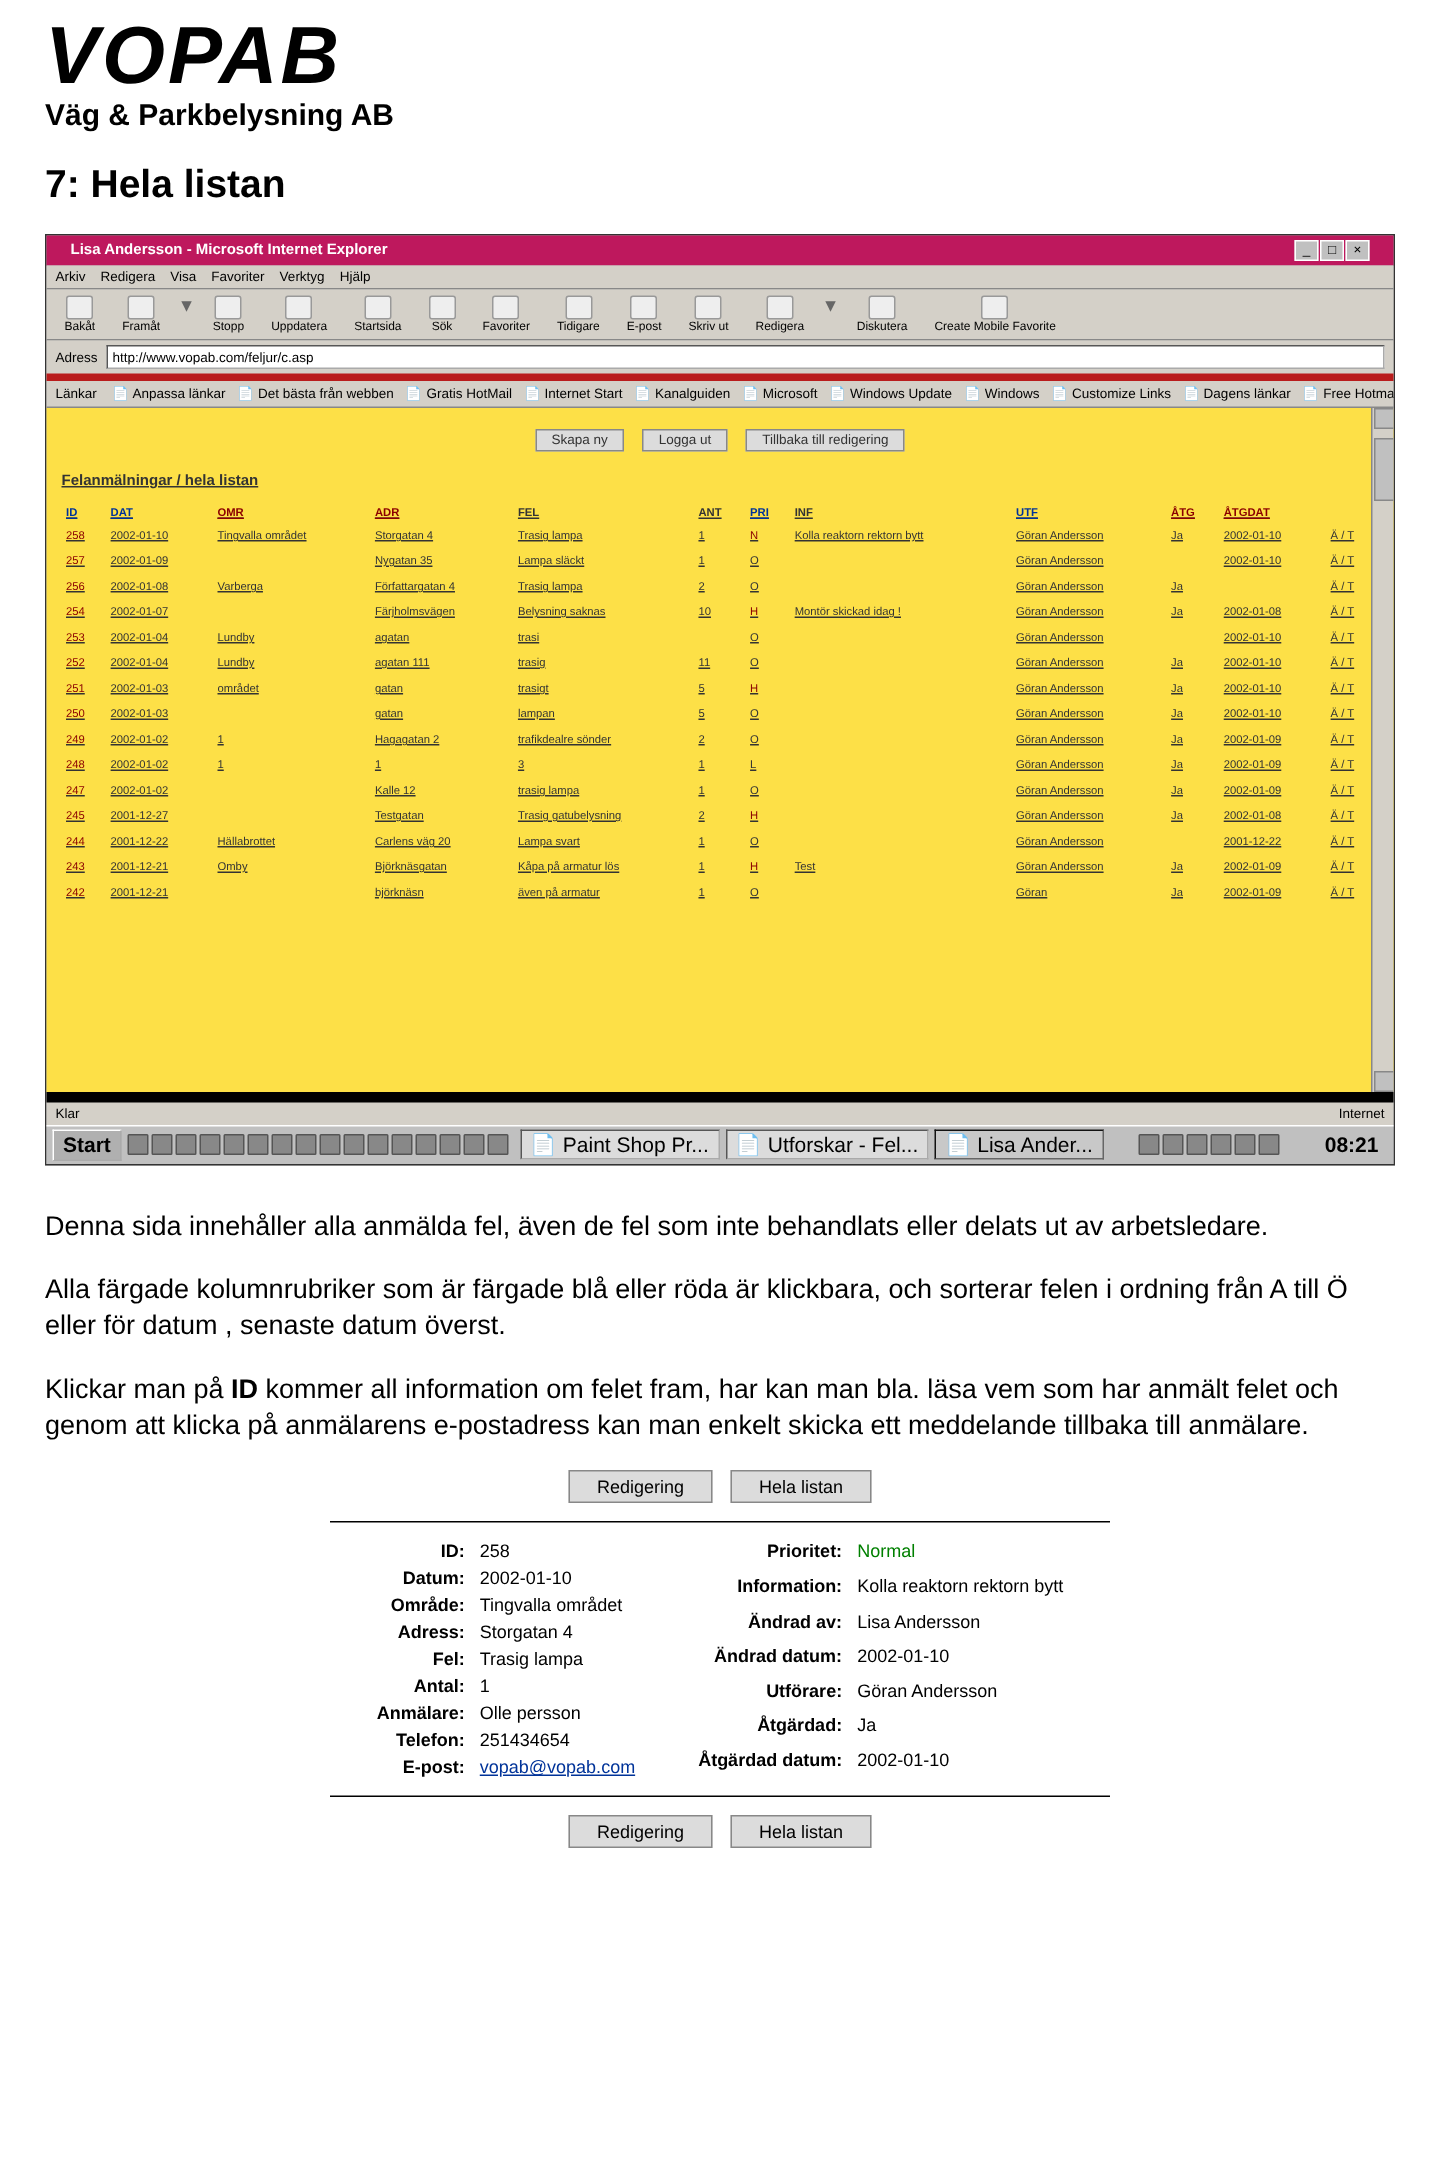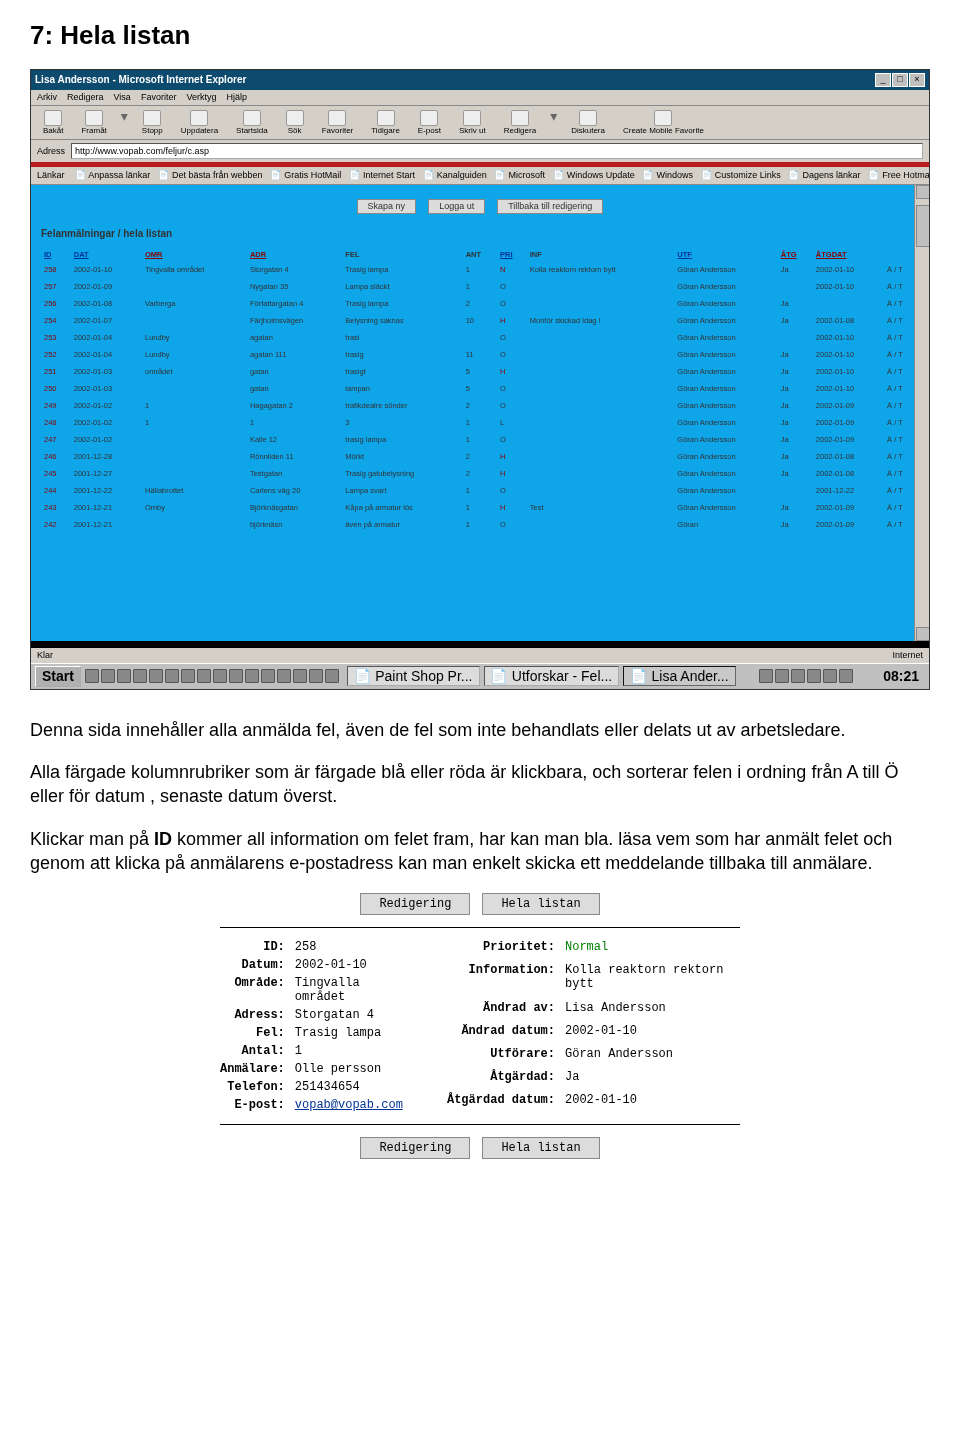--- a/index.html
+++ b/index.html
@@ -35,23 +35,23 @@
   }
   
   .browser {
     border: 1px solid #333;
     background: #c0c0c0;
     font-size: 9px;
     line-height: 1.2;
     margin-bottom: 28px;
   }
   .titlebar {
-    background: #0c4a6e;
+    background: #be185d;
     color: #fff;
-    padding: 3px 4px;
+    padding: 3px 16px;
     display: flex;
     justify-content: space-between;
     align-items: center;
   }
   .titlebar-text { font-weight: bold; font-size: 10px; }
   .titlebar-ctl { display: flex; gap: 1px; }
   .titlebar-ctl span {
     width: 14px; height: 12px; background: #c0c0c0;
     border: 1px solid #fff; text-align: center; color:#000; font-size:9px; line-height:10px;
   }
@@ -88,28 +88,29 @@
     flex: 1; height: 14px; font-size: 9px; border: 1px inset #aaa; background:#fff; padding:0 3px;
   }
   .linksbar {
     background: #d4d0c8;
     padding: 3px 6px;
     border-bottom: 1px solid #888;
     white-space: nowrap; overflow: hidden;
   }
   .linksbar span { margin-right: 8px; }
   .content-area {
-    background: #0ea5e9;
+    background: #fde047;
     padding: 8px 10px;
     font-family: Verdana, Arial, sans-serif;
     font-size: 8px;
     color: #333;
     position: relative;
     height: 440px;
     overflow: hidden;
+    text-decoration: underline;
   }
   .page-buttons {
     text-align: center;
     padding: 6px 0 10px 0;
   }
   .ie-btn {
     display: inline-block;
     background: #dcdcdc;
     border: 1px solid #888;
     padding: 1px 10px;
@@ -167,21 +168,21 @@
   .body-text {
     font-size: 18px;
     line-height: 1.35;
     margin-bottom: 18px;
   }
   .body-text b { font-weight: bold; }
   
   .detail-panel {
     margin: 0 auto 0 auto;
     width: 520px;
-    font-family: Liberation Mono, monospace;
+    font-family: Liberation Sans, sans-serif;
     font-size: 12px;
   }
   .detail-buttons {
     text-align: center;
     margin: 8px 0;
   }
   .detail-buttons .ie-btn {
     font-size: 12px;
     padding: 3px 18px;
   }
@@ -208,20 +209,24 @@
   .scroll-thumb{
     position:absolute; left:1px; top:20px; width:12px; height:40px;
     background:#c0c0c0; border:1px solid #888;
   }
 </style>
 </head>
 <body>
 
 <div class="page">
 
+  <div class="logo-block">
+    <div class="logo-word">VOPAB</div>
+    <div class="logo-sub">Väg &amp; Parkbelysning AB</div>
+  </div>
 
   <div class="section-title">7: Hela listan</div>
 
   <div class="browser">
     <div class="titlebar">
       <span class="titlebar-text">Lisa Andersson - Microsoft Internet Explorer</span>
       <span class="titlebar-ctl">
         <span>_</span>
         <span>□</span>
         <span>×</span>
@@ -420,34 +425,20 @@
       <td>2002-01-02</td>
       <td></td>
       <td>Kalle 12</td>
       <td>trasig lampa</td>
       <td>1</td>
       <td class="">O</td>
       <td></td>
       <td>Göran Andersson</td>
       <td>Ja</td>
       <td>2002-01-09</td>
-      <td>Ä / T</td>
-    </tr>
-    <tr>
-      <td class="idc">246</td>
-      <td>2001-12-28</td>
-      <td></td>
-      <td>Rönnliden 11</td>
-      <td>Mörkt</td>
-      <td>2</td>
-      <td class="red">H</td>
-      <td></td>
-      <td>Göran Andersson</td>
-      <td>Ja</td>
-      <td>2002-01-08</td>
       <td>Ä / T</td>
     </tr>
     <tr>
       <td class="idc">245</td>
       <td>2001-12-27</td>
       <td></td>
       <td>Testgatan</td>
       <td>Trasig gatubelysning</td>
       <td>2</td>
       <td class="red">H</td>

